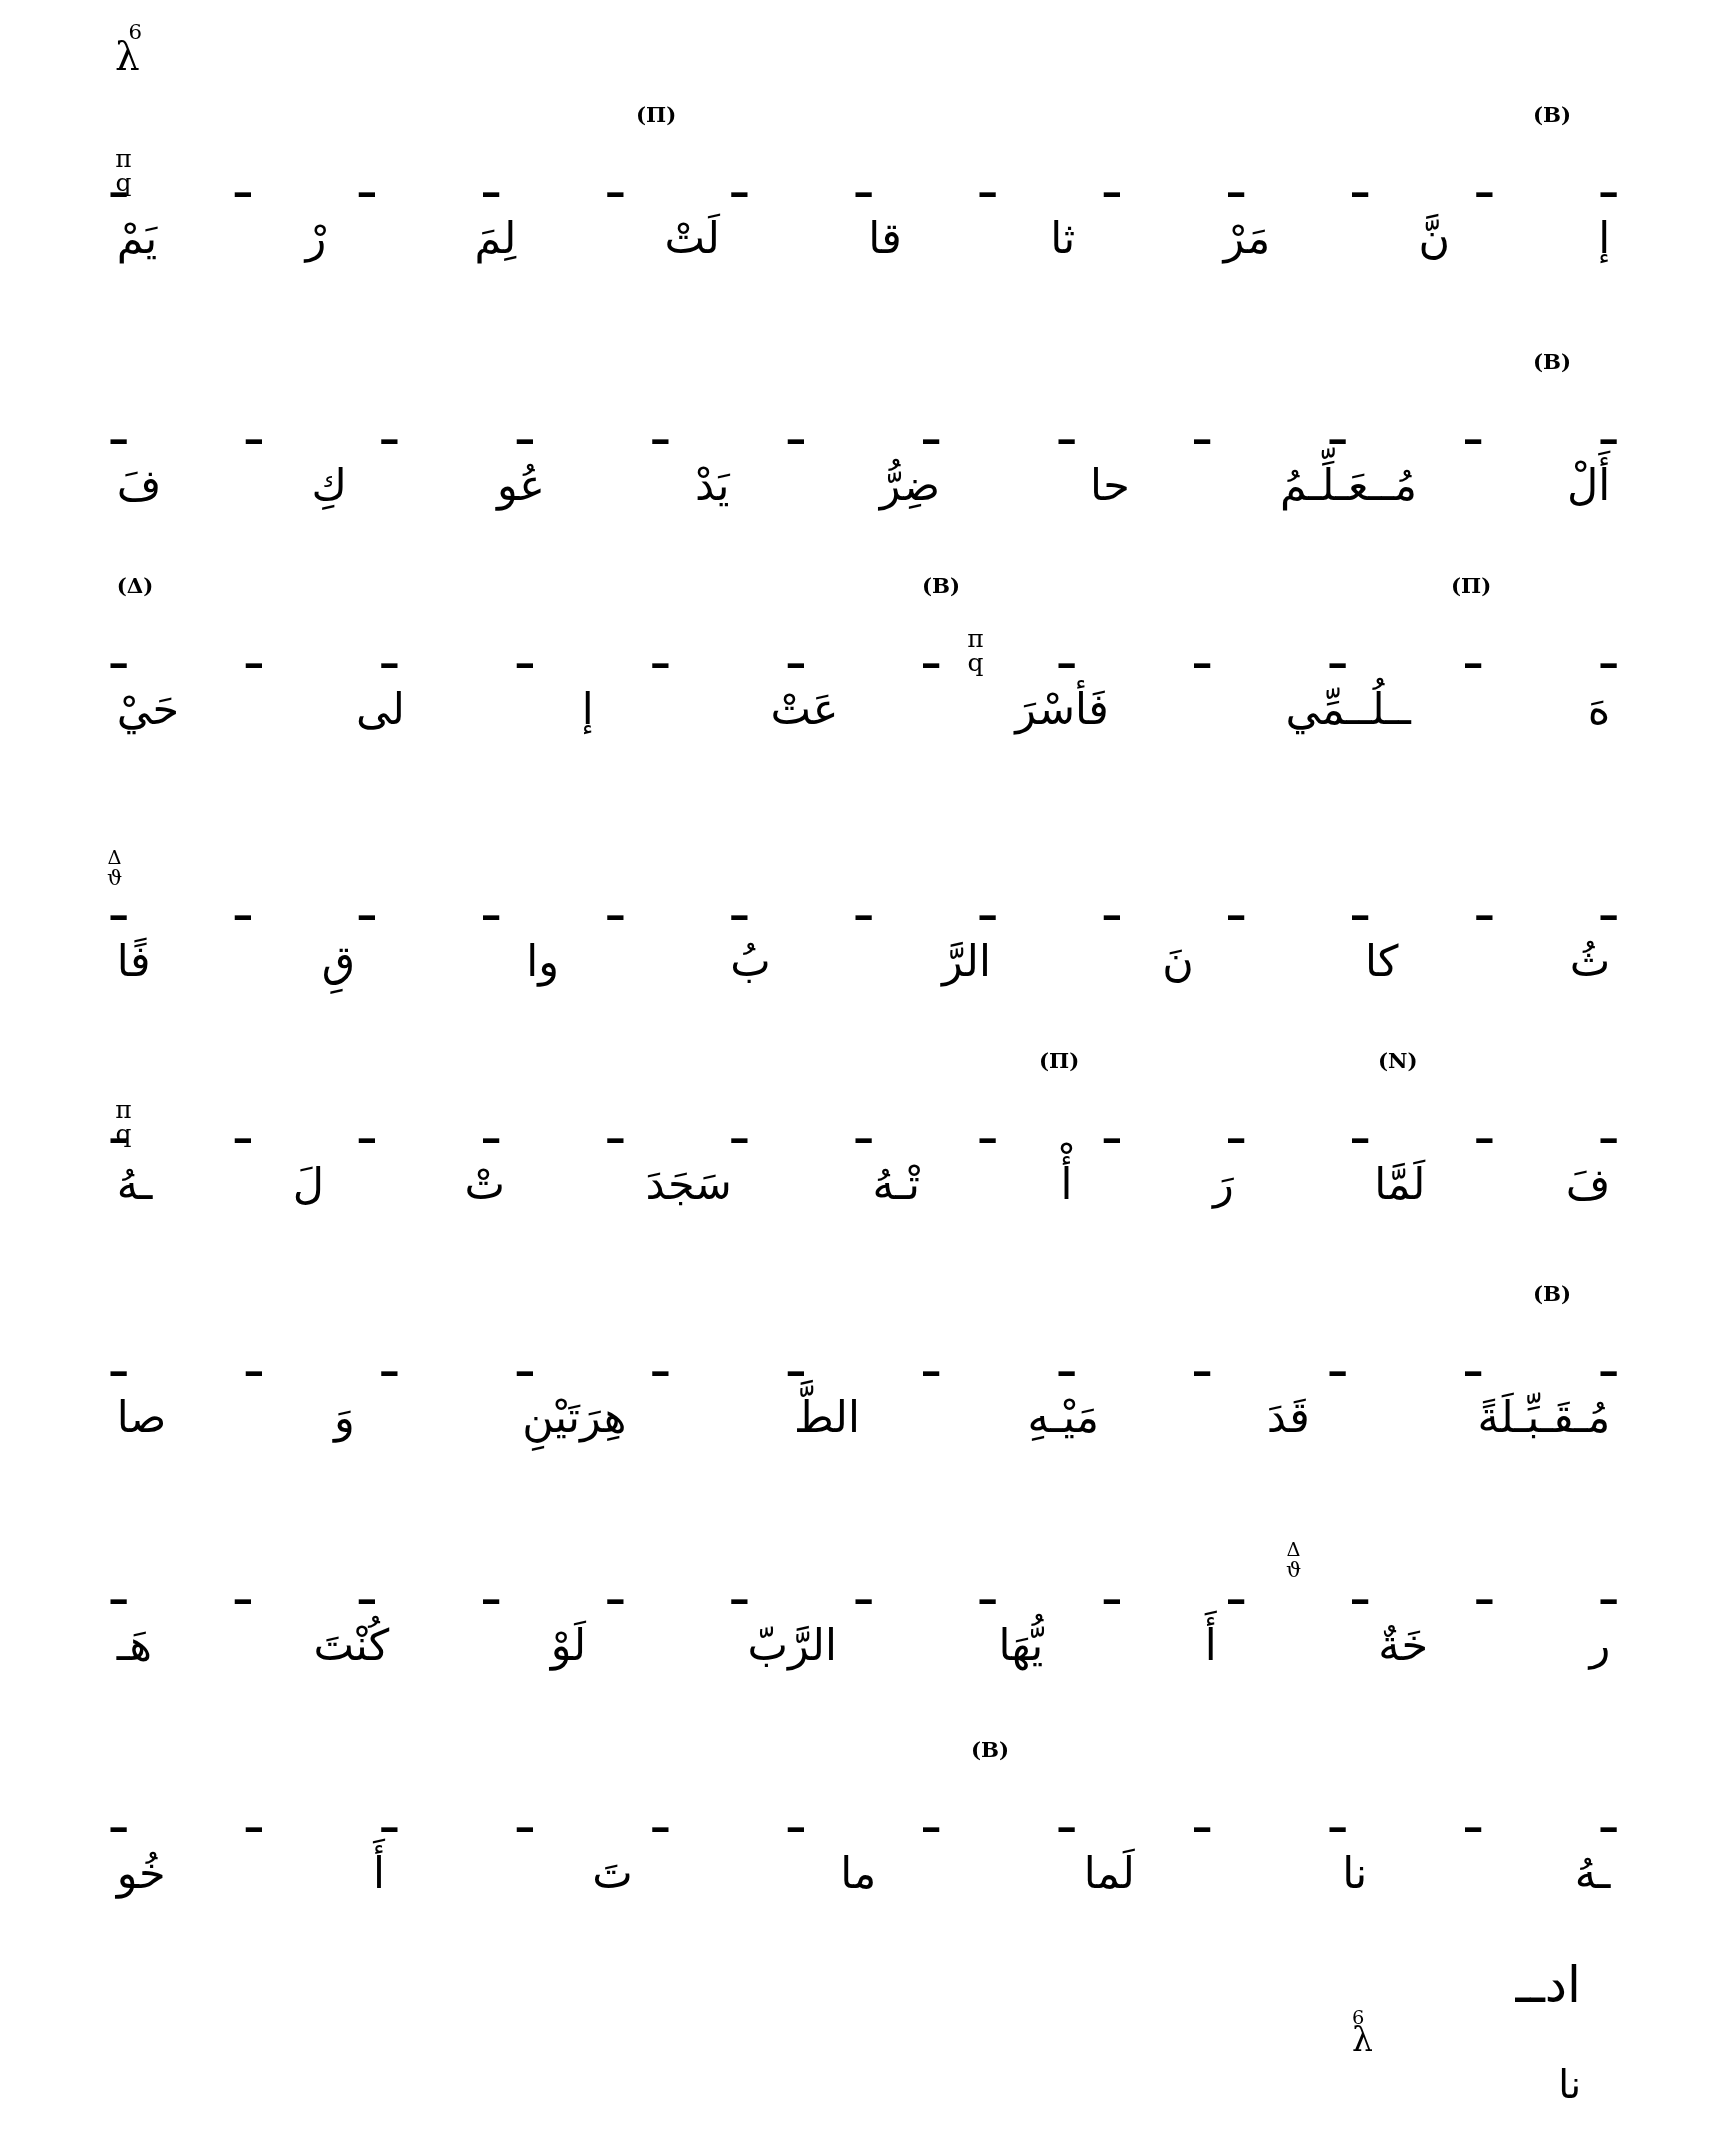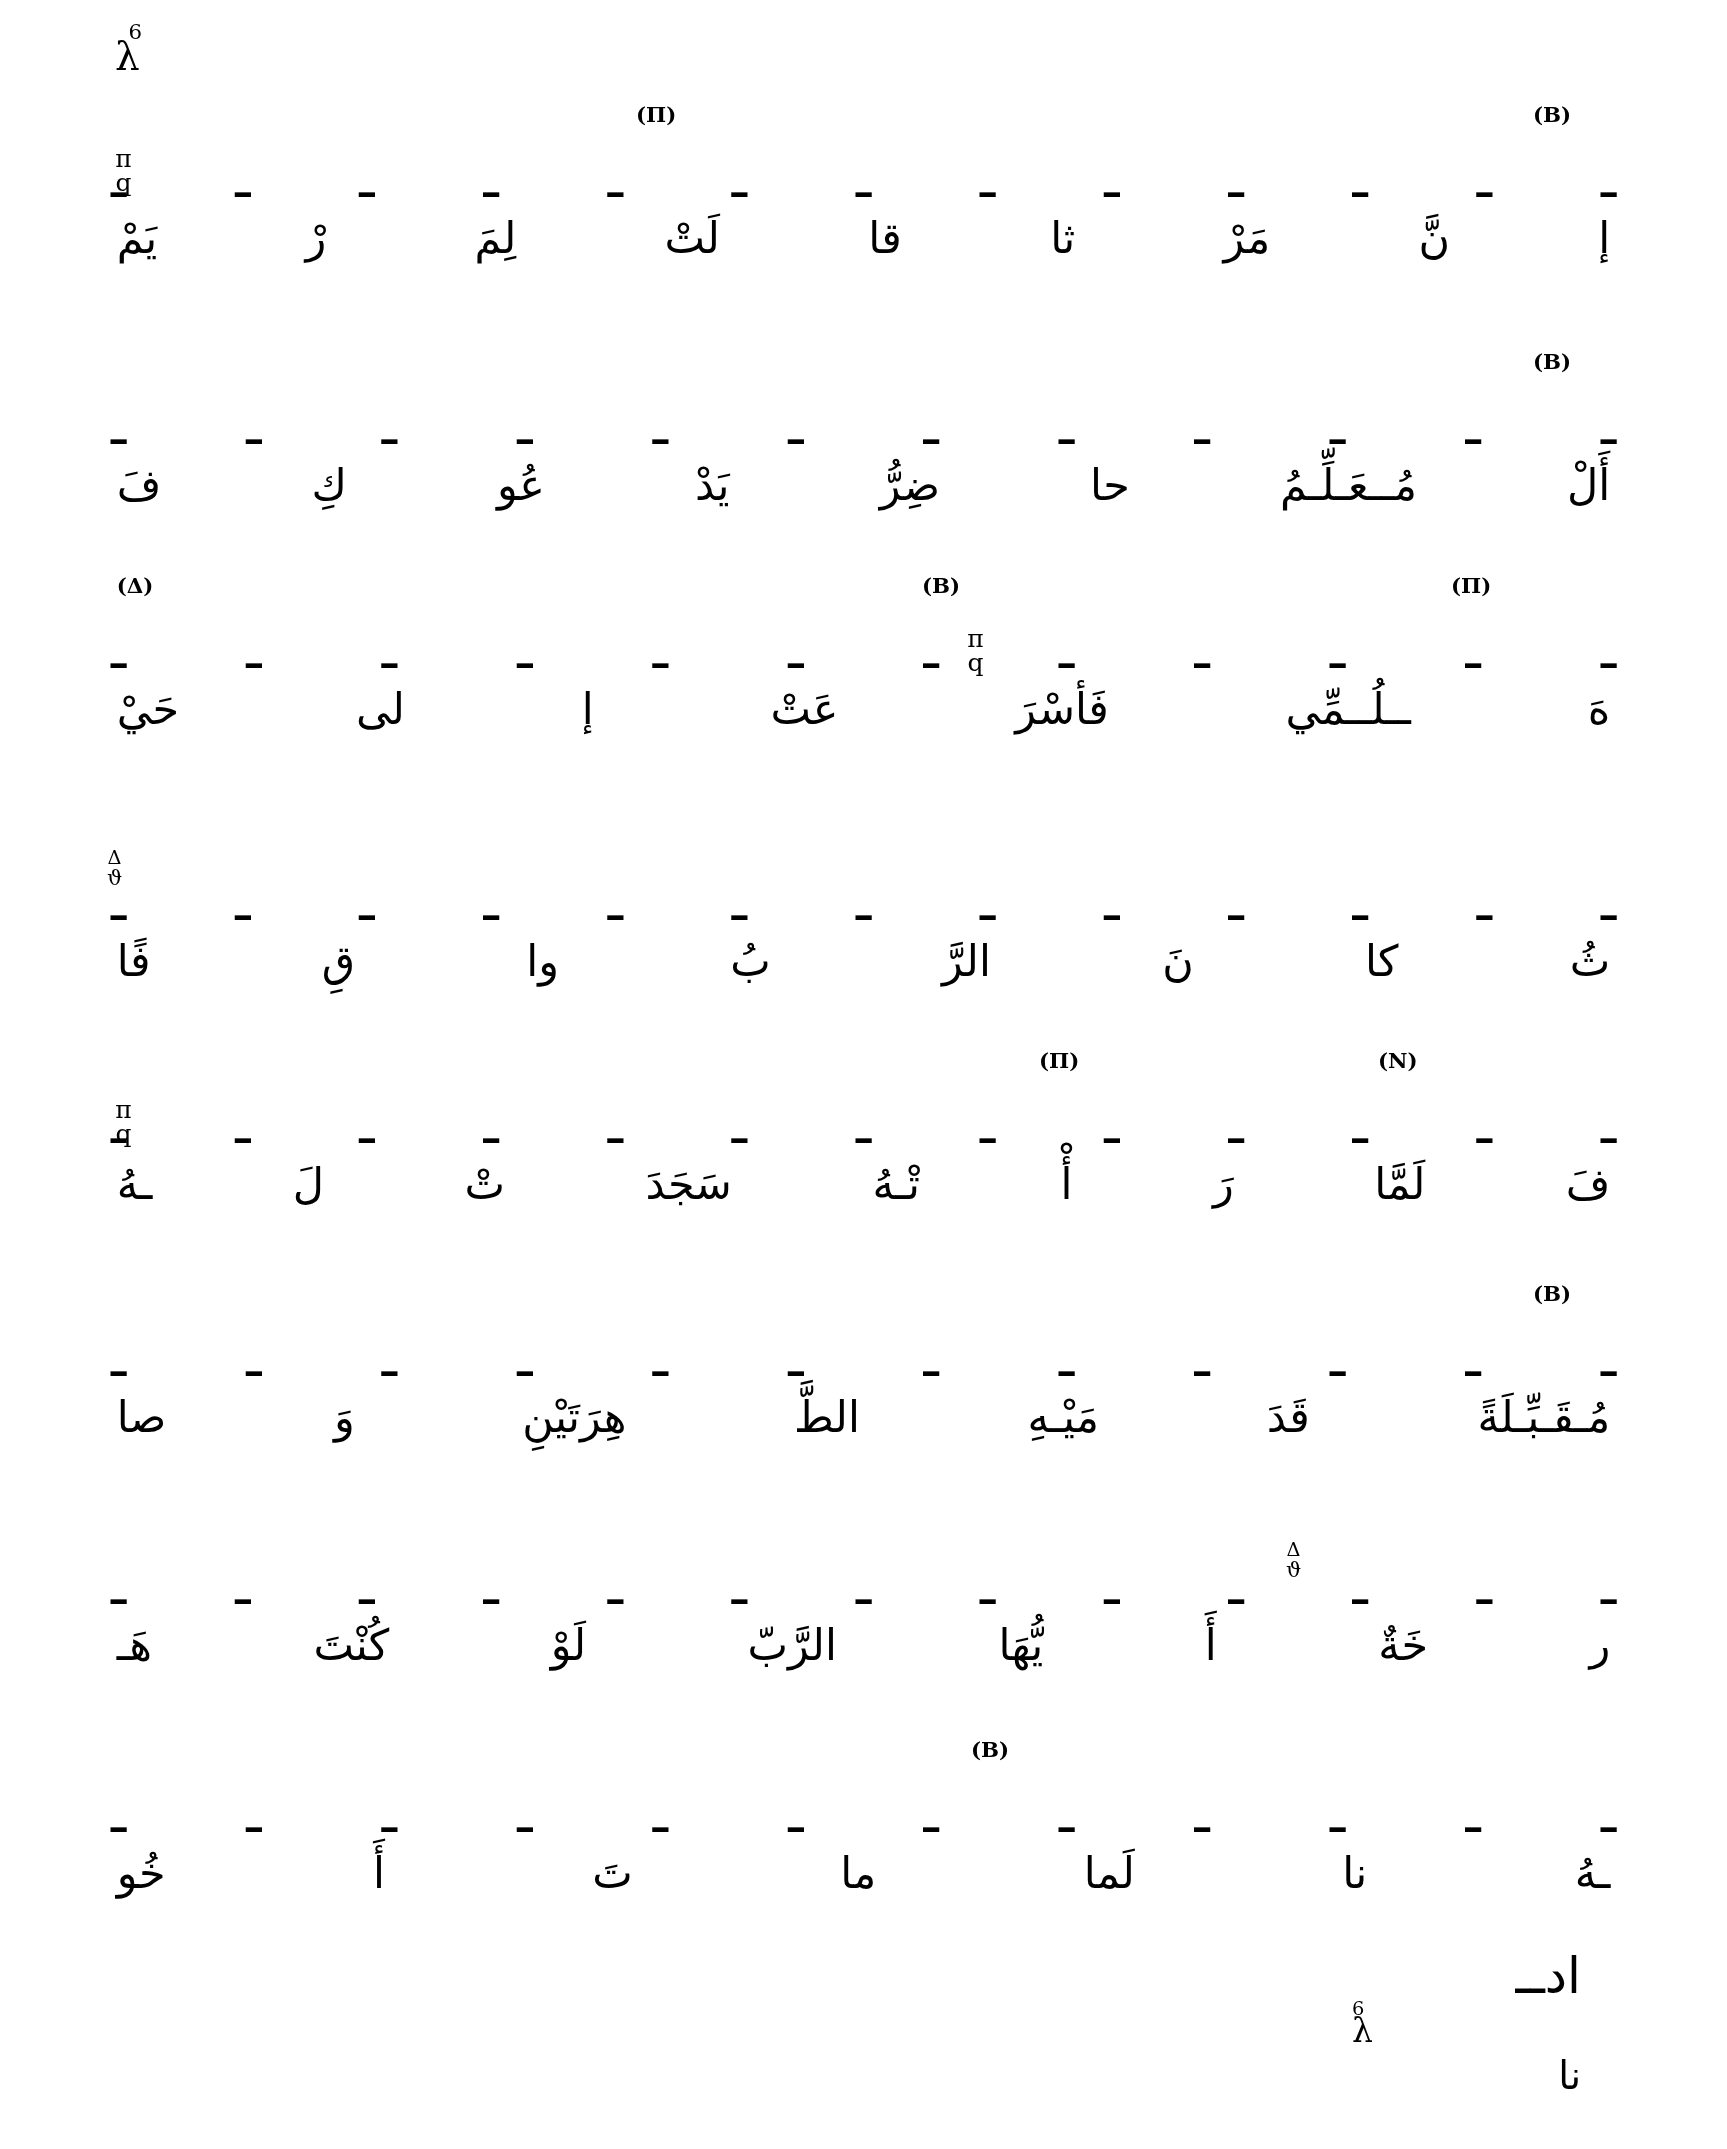--- a/index.html
+++ b/index.html
@@ -43,21 +43,21 @@
     font-size: 39px;
     font-family: "DejaVu Serif", serif;
     display: block;
     margin-top: -5.8px;
   }
 
   
   .trailer {
     position: absolute;
     right: 146px;
-    bottom: 51px;
+    bottom: 42px;
     width: 252px;
     text-align: right;
   }
   .trailer .neumes {
     font-size: 50px;
     direction: rtl;
     line-height: 1.1;
     font-family: "DejaVu Sans", sans-serif;
     letter-spacing: 5.8px;
   }

